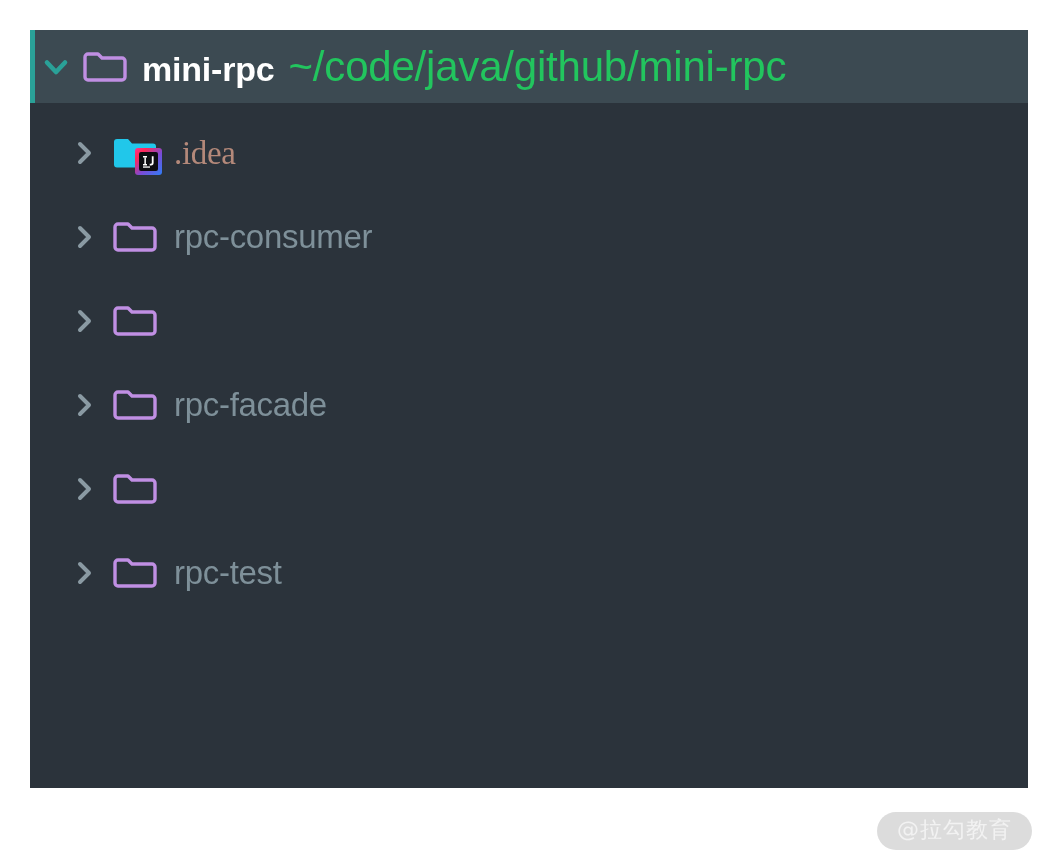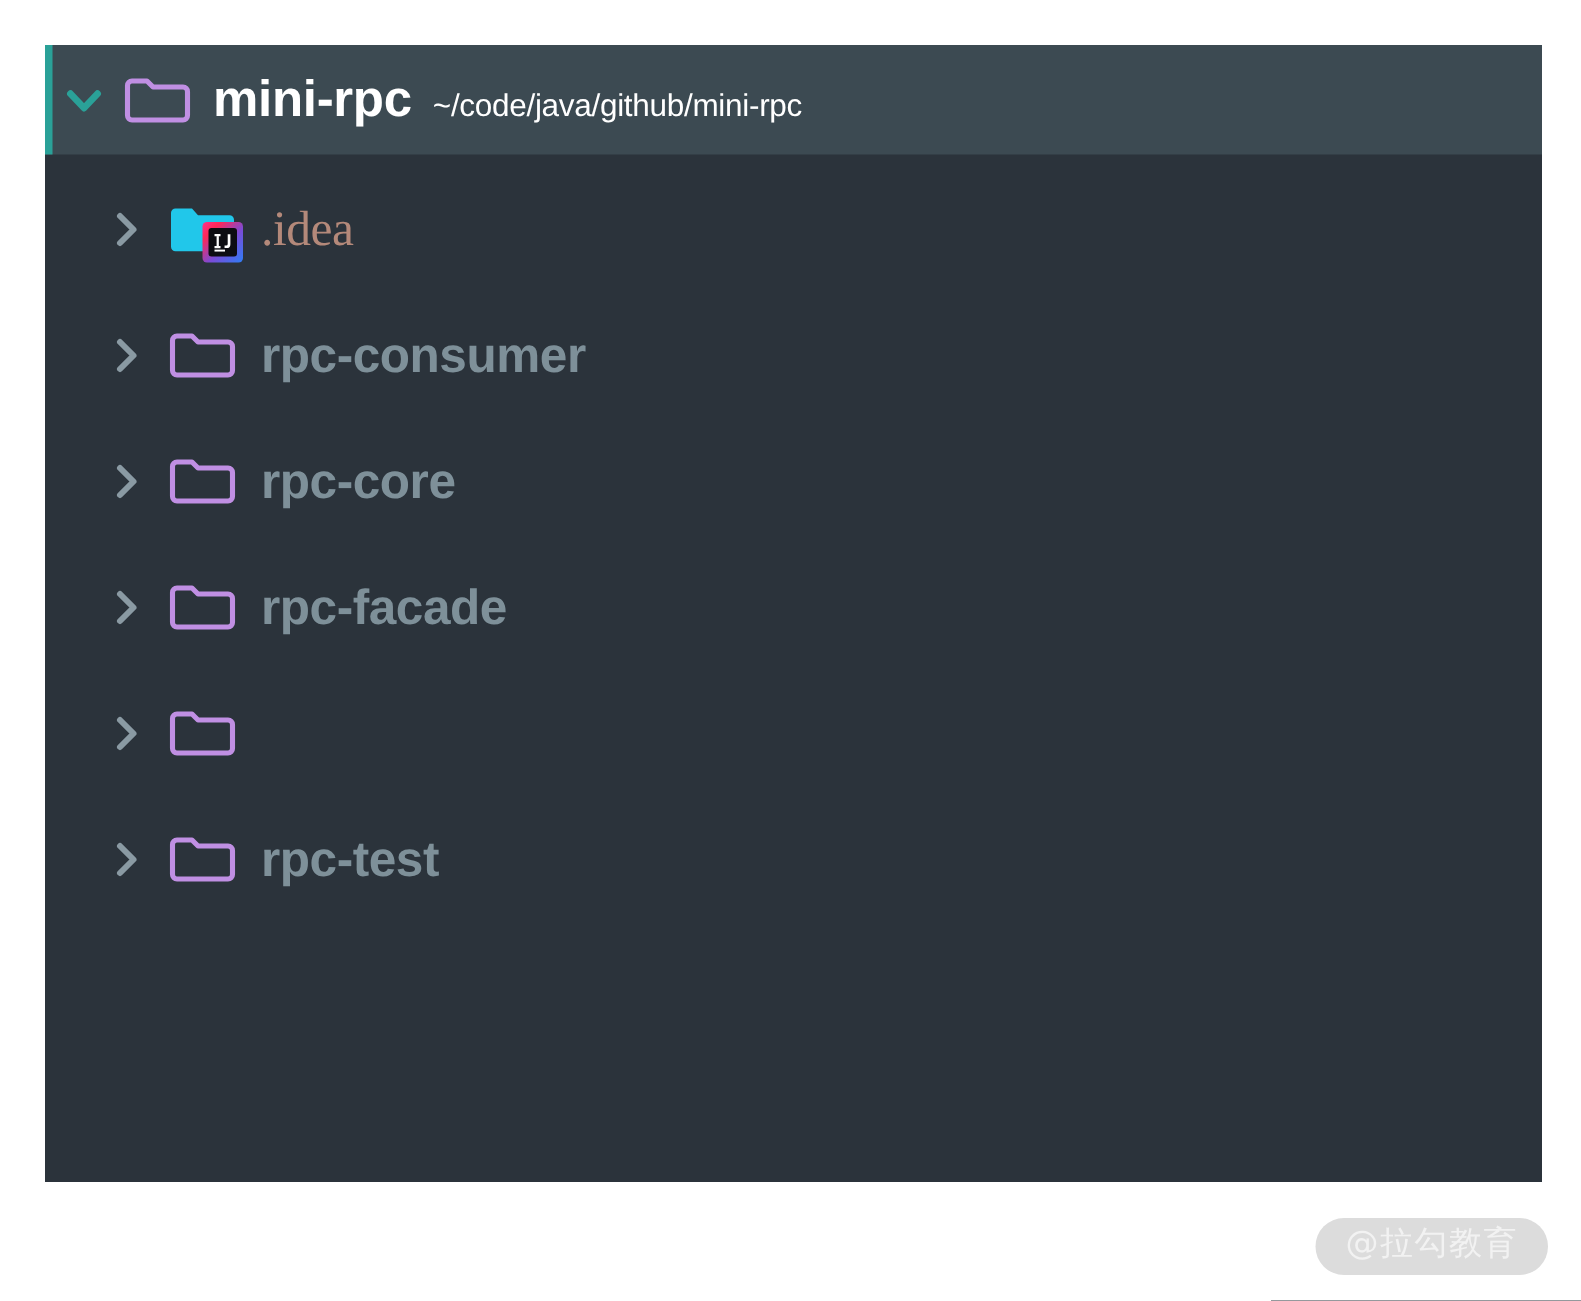--- a/index.html
+++ b/index.html
@@ -67,23 +67,23 @@
     white-space: nowrap;
     overflow: hidden;
   }
   #root-name {
     font-size: 34px;
     font-weight: bold;
     color: #ffffff;
     letter-spacing: -0.2px;
   }
   #root-path {
-    font-size: 21px;
+    font-size: 42px;
     font-weight: normal;
-    color: #ffffff;
+    color: #22c55e;
     margin-left: 14px;
     letter-spacing: -0.2px;
   }
 
   
   #tree-body {
     padding-top: 8px;
   }
   .tree-row {
     height: 84px;
@@ -104,21 +104,21 @@
   .row-icon {
     flex: 0 0 auto;
     width: 52px;
     display: flex;
     align-items: center;
     justify-content: flex-start;
     position: relative;
   }
   .row-label {
     font-size: 33px;
-    font-weight: bold;
+    font-weight: normal;
     color: #7e9099;
     letter-spacing: -0.3px;
     margin-left: 10px;
     white-space: nowrap;
   }
   .row-label.excluded {
     color: #b4897a;
     font-weight: normal;
     font-family: Liberation Serif, serif;
   }
@@ -242,21 +242,20 @@
       <div class="row-chevron">
         <svg width="30" height="30" viewBox="0 0 30 30">
           <path d="M10 6 L19 15 L10 24" fill="none" stroke="#8a9aa3" stroke-width="4" stroke-linecap="round" stroke-linejoin="round"></path>
         </svg>
       </div>
       <div class="row-icon">
         <svg width="46" height="38" viewBox="0 0 46 38">
           <path d="M3 9 a3 3 0 0 1 3-3 h10 l4 4 h20 a3 3 0 0 1 3 3 v16 a3 3 0 0 1 -3 3 h-34 a3 3 0 0 1 -3 -3 z" fill="none" stroke="#c08fe3" stroke-width="3.4" stroke-linejoin="round"></path>
         </svg>
       </div>
-      <span class="row-label">rpc-core</span>
     </div>
 
     <div class="tree-row">
       <div class="row-chevron">
         <svg width="30" height="30" viewBox="0 0 30 30">
           <path d="M10 6 L19 15 L10 24" fill="none" stroke="#8a9aa3" stroke-width="4" stroke-linecap="round" stroke-linejoin="round"></path>
         </svg>
       </div>
       <div class="row-icon">
         <svg width="46" height="38" viewBox="0 0 46 38">

